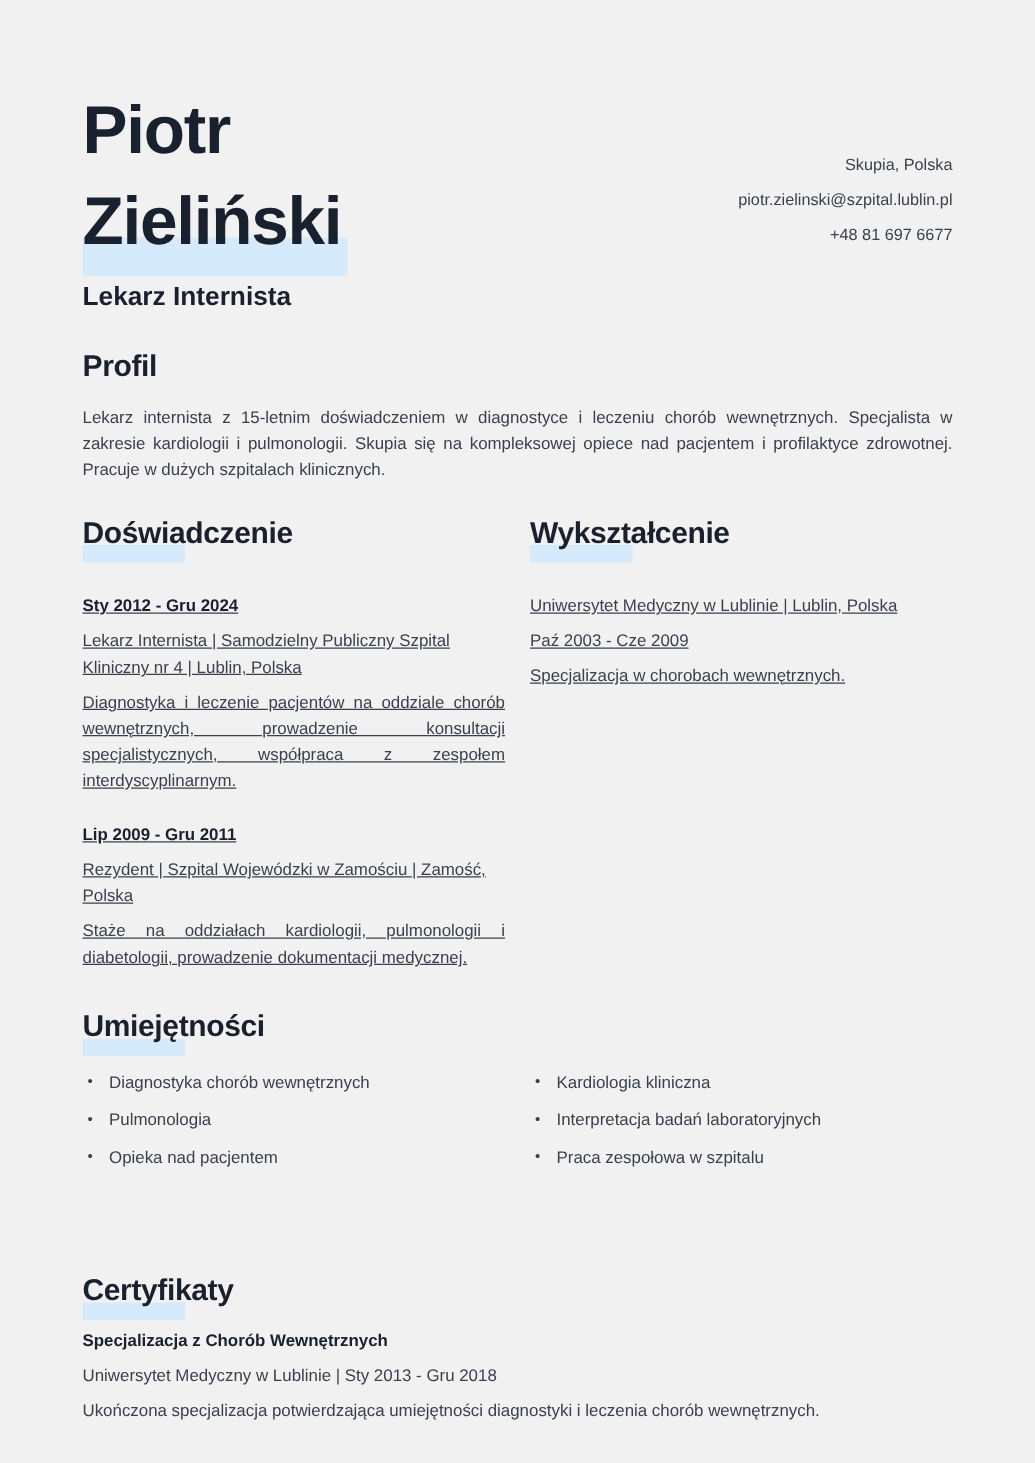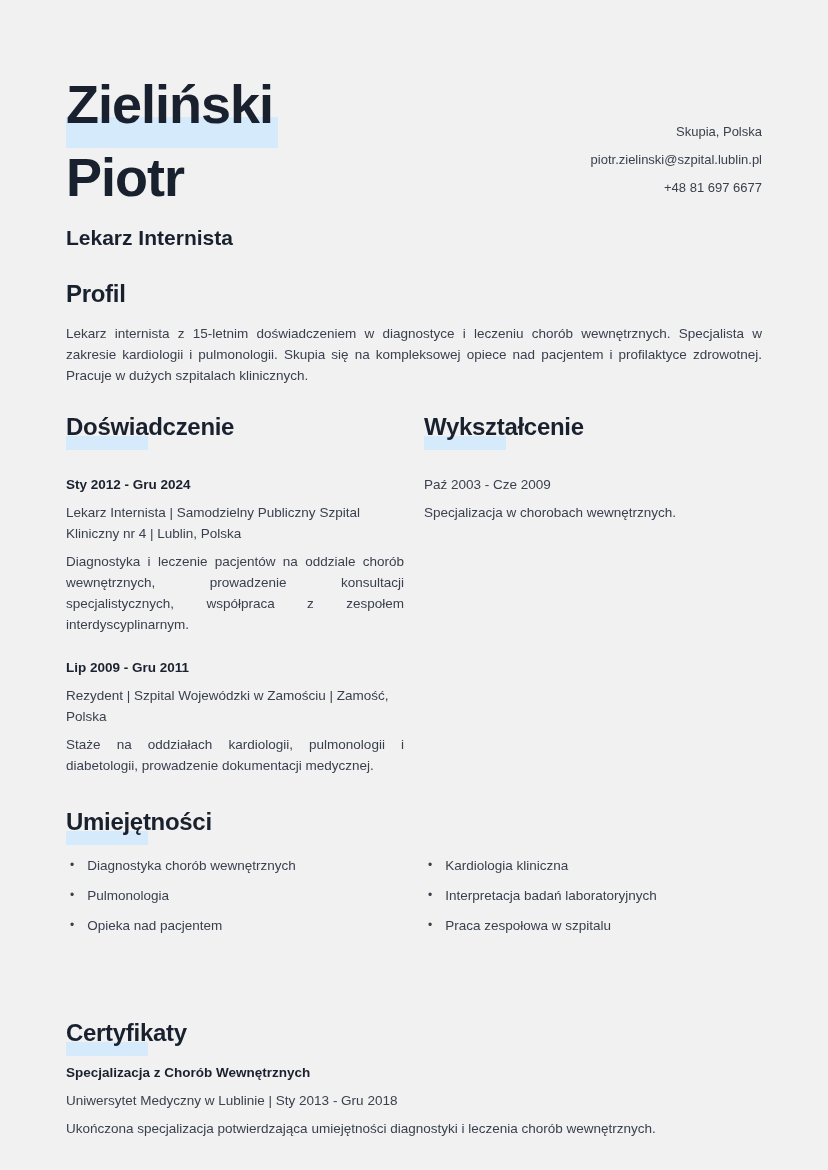--- a/index.html
+++ b/index.html
@@ -40,21 +40,21 @@
     content:"";position:absolute;left:0;bottom:-9px;width:82px;height:14px;
     background:var(--hl);z-index:-1;
   }
   .section-h.no-hl::after{display:none;}
   .body-text{font-size:13.5px;line-height:21px;color:var(--body);}
   .justify{text-align:justify;hyphens:auto;}
 
   .sec-profile{margin-top:30px;}
   .sec-profile .body-text{margin-top:15px;}
 
-  .two-col{display:grid;grid-template-columns:1fr 1fr;column-gap:20px;margin-top:27px;}
+  .two-col{display:grid;grid-template-columns:1fr 1fr;column-gap:20px;margin-top:27px;text-decoration:underline;}
 
   .entry{margin-top:33px;}
   .entry-dates,.entry-degree{font-size:13.5px;font-weight:700;color:var(--ink);line-height:21px;}
   .entry .body-text{margin-top:7px;}
   .entry + .entry{margin-top:22px;}
 
   .sec-skills{margin-top:32px;}
   .sec-certs{margin-top:74px;}
   .sec-langs{margin-top:41px;}
 
@@ -67,22 +67,22 @@
   .cert-line{margin-top:7px;}
 </style>
 </head>
 <body>
 
 <div class="page">
 
   <header class="header">
     <div class="name-block">
       <h1 class="name">
+        <span class="name-line">Piotr</span>
         <span class="name-line"><span class="hl-wrap">Zieliński</span></span>
-        <span class="name-line">Piotr</span>
       </h1>
       <div class="job-title">Lekarz Internista</div>
     </div>
     <div class="contact">
       <div class="contact-line">Skupia, Polska</div>
       <div class="contact-line">piotr.zielinski@szpital.lublin.pl</div>
       <div class="contact-line">+48 81 697 6677</div>
     </div>
   </header>
 
@@ -106,20 +106,21 @@
         <div class="entry-dates">Lip 2009 - Gru 2011</div>
         <div class="body-text">Rezydent | Szpital Wojewódzki w Zamościu | Zamość, Polska</div>
         <p class="body-text justify">Staże na oddziałach kardiologii, pulmonologii i diabetologii, prowadzenie dokumentacji medycznej.</p>
       </div>
     </section>
 
     <section>
       <h2 class="section-h">Wykształcenie</h2>
 
       <div class="entry">
+        <div class="body-text">Uniwersytet Medyczny w Lublinie | Lublin, Polska</div>
         <div class="body-text">Paź 2003 - Cze 2009</div>
         <div class="body-text">Specjalizacja w chorobach wewnętrznych.</div>
       </div>
     </section>
 
   </div>
 
   <section class="sec-skills">
     <h2 class="section-h">Umiejętności</h2>
     <div class="list-grid">

